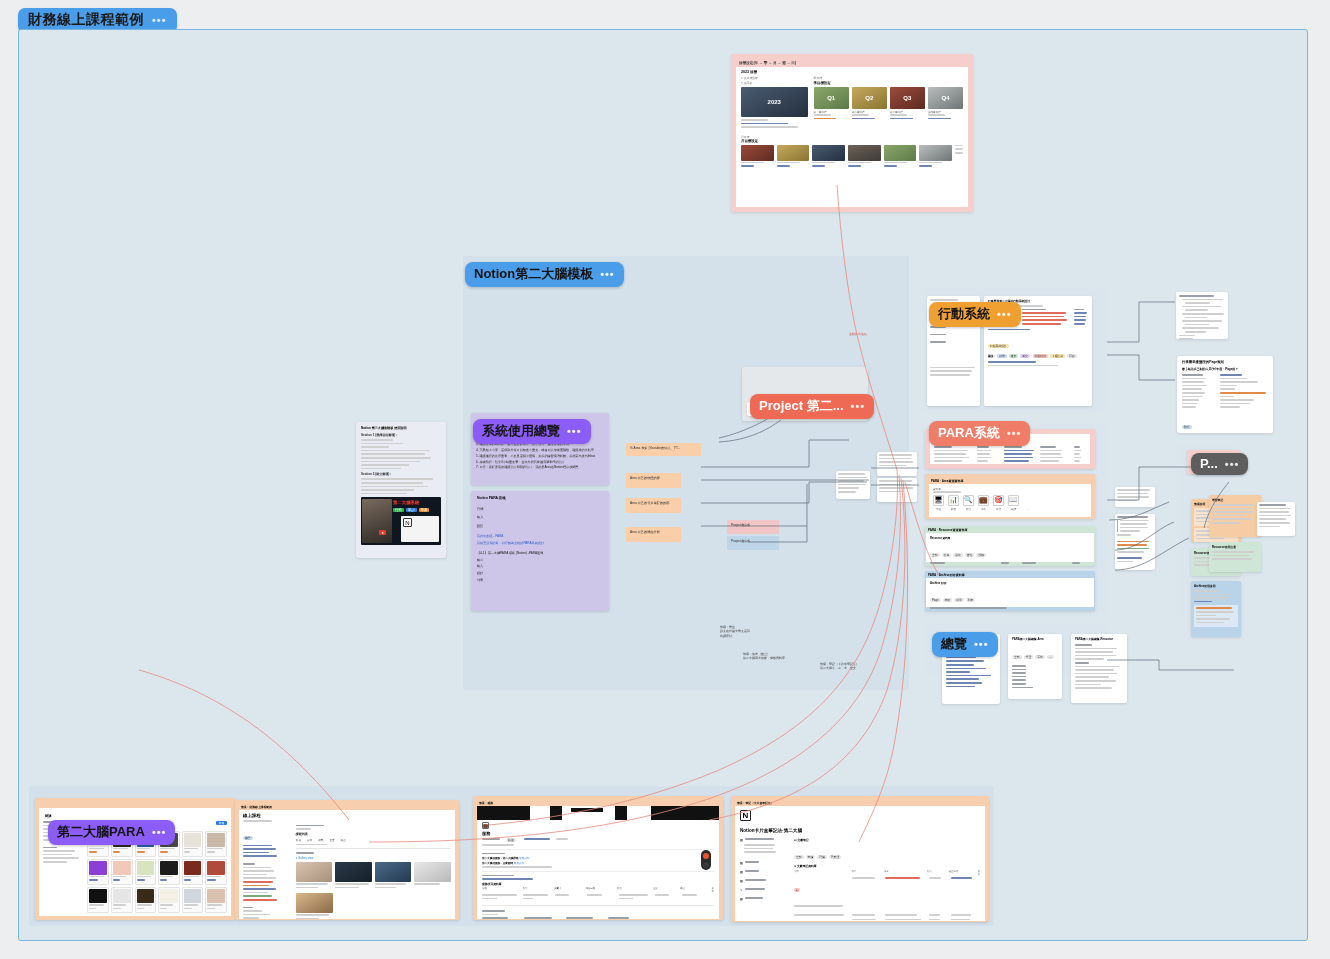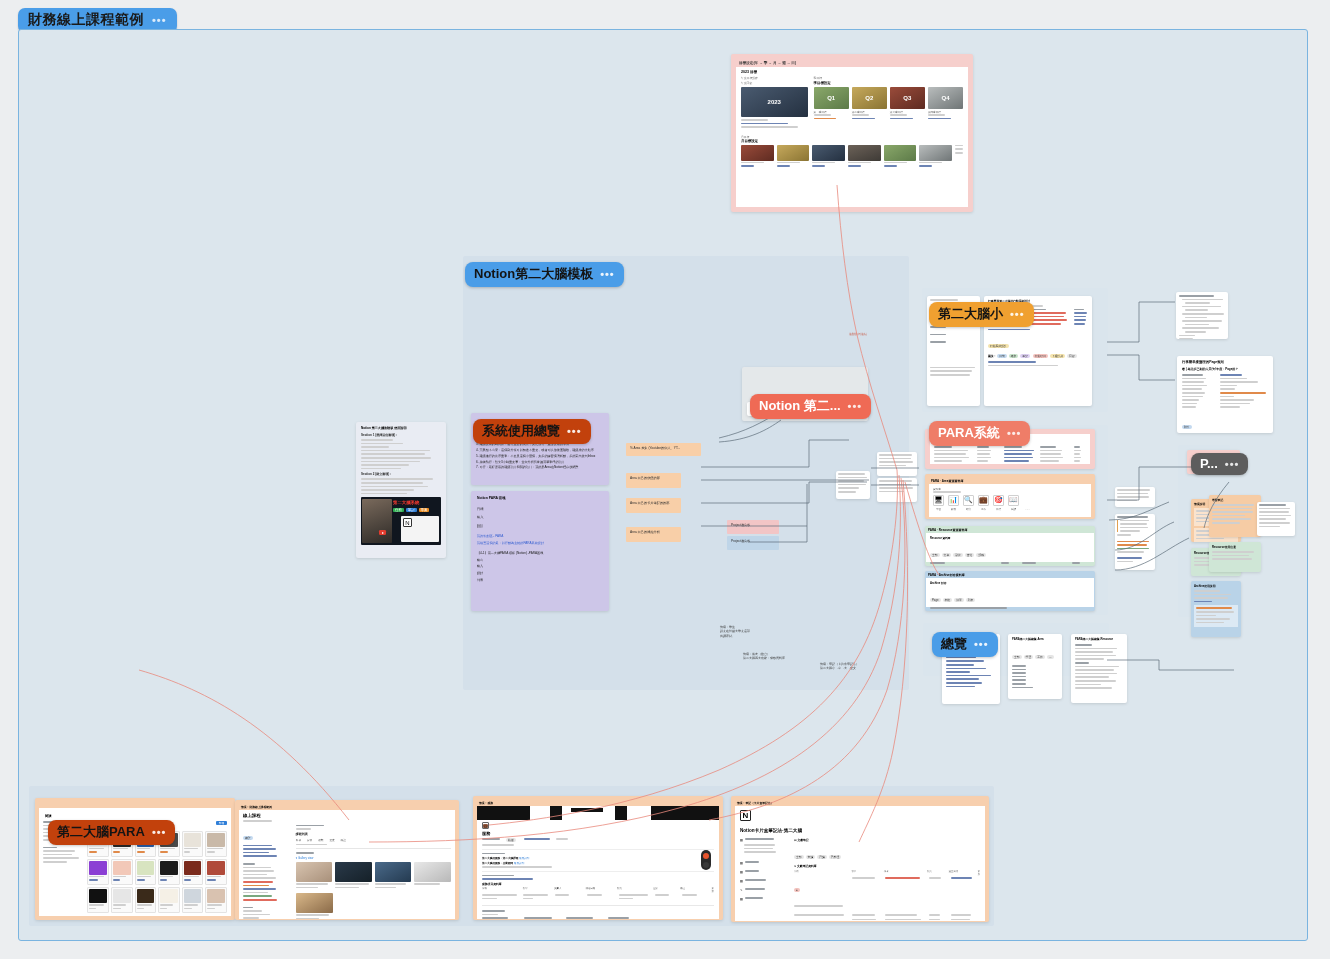--- a/index.html
+++ b/index.html
@@ -38,21 +38,21 @@
 
   
   .badge {
     position: absolute; display:flex; align-items:center; gap:7px;
     border-radius: 8px; padding: 3px 9px 4px 9px;
     font-size: 13px; font-weight: bold; color: #141414;
     box-shadow: 0 1px 3px rgba(0,0,0,.22);
     white-space: nowrap; z-index: 30;
   }
   .badge.blue   { background: #4a9de8; }
-  .badge.purple { background: #c2410c; }
+  .badge.purple { background: #8b5cf6; }
   .badge.orange { background: #f0a030; }
   .badge.red    { background: #ef6a55; color:#fff; }
   .badge.salmon { background: #ef7d68; color:#fff; }
   .badge.dark   { background: #5d5d5d; color:#fff; }
   .badge .dots  { color: rgba(255,255,255,.85); }
   .badge.purple .dots, .badge.orange .dots, .badge.blue .dots { color:rgba(255,255,255,.9); }
 
   
   .card { position: absolute; background: #fff; border-radius: 2px;
           box-shadow: 0 1px 3px rgba(0,0,0,.12); overflow:hidden; }
@@ -331,21 +331,21 @@
         </div>
         <div style="position:absolute;left:40px;top:19px;width:38px;height:26px;background:#f4f4f4;border-radius:1px;"></div>
         <div style="position:absolute;left:42px;top:21px;width:9px;height:9px;border:.6px solid #333;border-radius:1px;
                     display:flex;align-items:center;justify-content:center;font-size:6px;background:#fff;">N</div>
         <div class="playbtn"></div>
       </div>
     </div>
 
     <div class="card plain-grey" style="left:723px; top:337px; width:126px; height:54px; background:#e4e8ea;"></div>
     <div class="badge red" style="left:731px; top:364px;">
-      <span>Notion 第二...</span>
+      <span>Project 第二...</span>
       <span class="dots">•••</span>
     </div>
     <div class="card" style="left:728px; top:372px; width:62px; height:14px; padding:2px 3px;">
       <div style="font-size:2.8px;font-weight:bold;">Project 第二大腦Notion模板</div>
     </div>
 
     <div class="note peach" style="left:607px; top:413px; width:75px; height:13px;">
       <span>%  Area 蒐集 (Youtube的個人、YT...</span>
     </div>
     <div class="note peach" style="left:607px; top:443px; width:55px; height:15px;">
@@ -397,21 +397,21 @@
     </div>
     <div class="card" style="left:858px; top:448px; width:40px; height:24px; padding:2px;">
       <div class="ln" style="width:92%"></div>
         <div class="ln" style="width:88%"></div>
       <div class="ln" style="width:95%"></div>
         <div class="ln" style="width:70%"></div>
     </div>
 
     <div class="group" style="left:903px; top:258px; width:186px; height:124px; background:#dae5ed;"></div>
     <div class="badge orange" style="left:910px; top:272px;">
-      <span>第二大腦小</span>
+      <span>行動系統</span>
       <span class="dots">•••</span>
     </div>
     <div class="card" style="left:908px; top:266px; width:53px; height:110px; padding:3px;">
       <div class="ln" style="width:60%"></div>
       <div class="ln" style="width:85%;margin-left:6px"></div>
       <div class="ln" style="width:80%;margin-left:6px"></div>
       <div class="ln" style="width:78%;margin-left:6px"></div>
       <div style="height:5px"></div>
       <div class="ln d" style="width:35%"></div>
         <div style="height:4px"></div>

